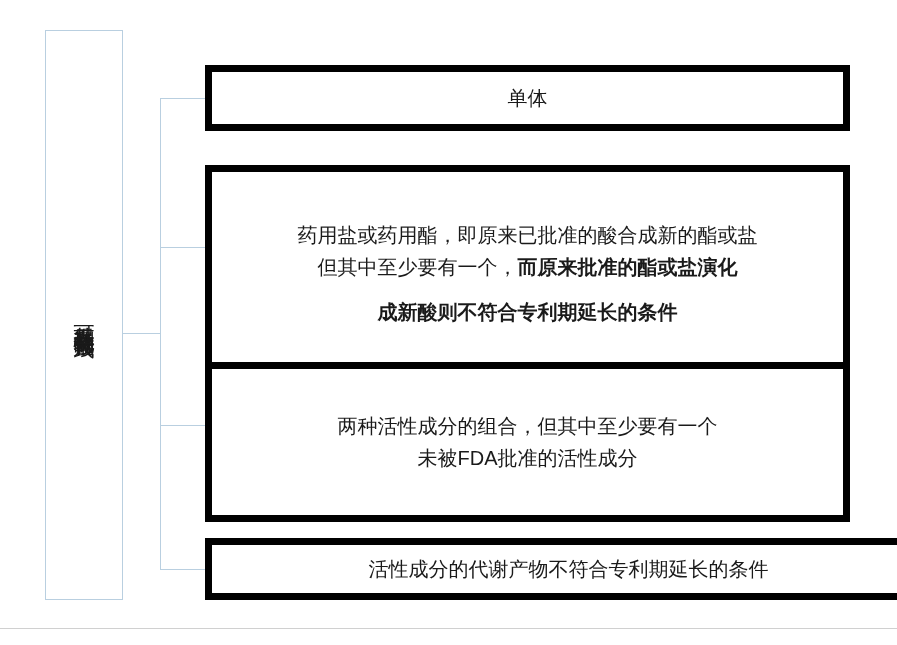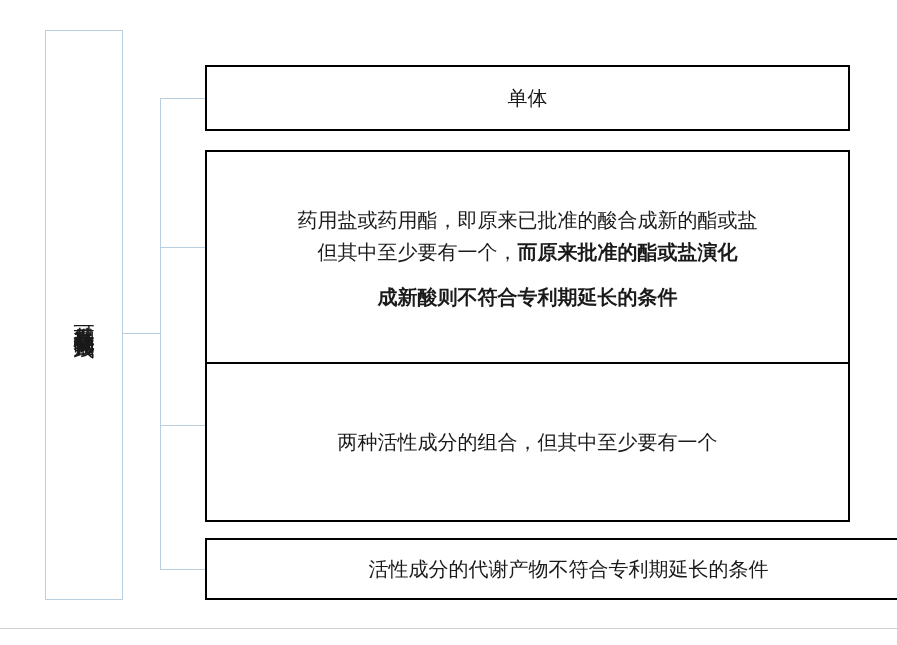--- a/index.html
+++ b/index.html
@@ -53,42 +53,42 @@
   .conn-v {
     width: 1px;
   }
   .conn-h {
     height: 1px;
   }
 
   
   .node {
     position: absolute;
-    border: 2px solid #000000;
+    border: 7px solid #000000;
     background: #ffffff;
     box-sizing: border-box;
     display: flex;
     align-items: center;
     justify-content: center;
     text-align: center;
     padding: 6px 12px;
     font-size: 20px;
     line-height: 1.62;
     color: #1a1a1a;
   }
   .node-inner {
     width: 100%;
   }
   .node .emph {
     font-weight: bold;
     margin-top: 12px;
   }
 
   #node-0 { left: 205px; top: 65px;  width: 645px; height: 66px; }
-  #node-1 { left: 205px; top: 150px; width: 645px; height: 217px; }
+  #node-1 { left: 205px; top: 165px; width: 645px; height: 217px; }
   #node-2 { left: 205px; top: 362px; width: 645px; height: 160px; }
   #node-3 { left: 205px; top: 538px; width: 727px; height: 62px; }
 
   
   #trunk      { left: 160px; top: 98px;  width: 1px; height: 471px; }
   #stem-root  { left: 123px; top: 333px; width: 38px; height: 1px; }
   #branch-0   { left: 160px; top: 98px;  width: 46px; height: 1px; }
   #branch-1   { left: 160px; top: 247px; width: 46px; height: 1px; }
   #branch-2   { left: 160px; top: 425px; width: 46px; height: 1px; }
   #branch-3   { left: 160px; top: 569px; width: 46px; height: 1px; }
@@ -129,20 +129,21 @@
     <div class="node-inner">
       <div>药用盐或药用酯，即原来已批准的酸合成新的酯或盐</div>
       <div><span>但其中至少要有一个，</span><span class="emph">而原来批准的酯或盐演化</span></div>
       <div class="emph">成新酸则不符合专利期延长的条件</div>
     </div>
   </div>
 
   <div class="node" id="node-2">
     <div class="node-inner">
       <div>两种活性成分的组合，但其中至少要有一个</div>
+      <div>未被FDA批准的活性成分</div>
     </div>
   </div>
 
   <div class="node" id="node-3">
     <div class="node-inner">
       <div>活性成分的代谢产物不符合专利期延长的条件</div>
     </div>
   </div>
 
   <div class="bottom-rule"></div>

